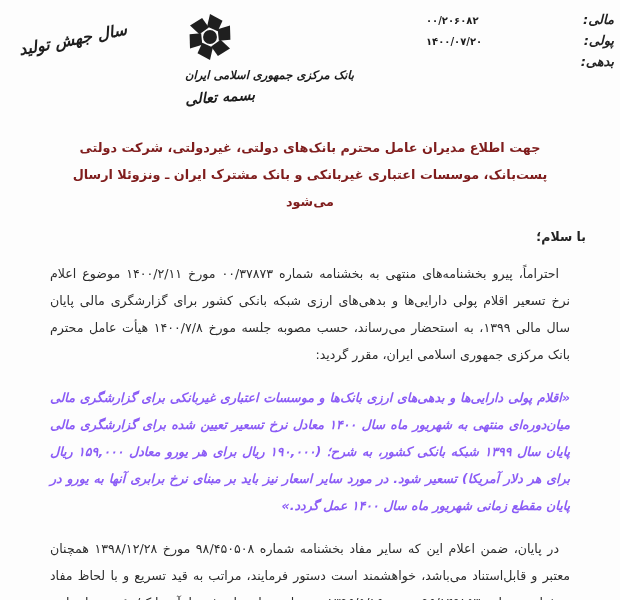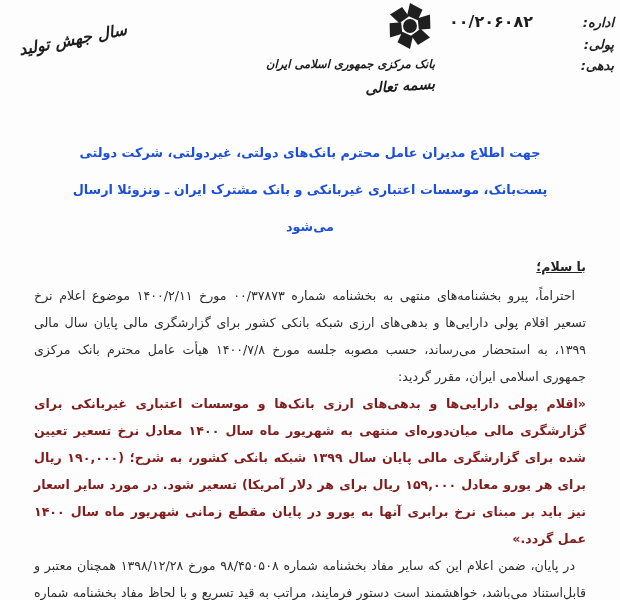--- a/index.html
+++ b/index.html
@@ -18,27 +18,27 @@
   
   .meta{
     position:absolute;top:12px;right:6px;width:188px;
   }
   .meta-row{display:flex;margin-bottom:6px;align-items:baseline;}
   .meta-label{
     width:58px;font-size:13px;font-weight:bold;font-style:italic;
     color:#222;letter-spacing:.2px;
   }
   .meta-value{
-    flex:1;text-align:center;font-size:16px;font-weight:bold;color:#1d1d1d;
+    flex:1;text-align:left;font-size:10px;font-weight:bold;color:#1d1d1d;
   }
 
   
   .logo-wrap{
-    position:absolute;top:0;left:50%;transform:translateX(-50%);
-    width:250px;text-align:right;
+    position:absolute;top:11px;left:50%;transform:translateX(-50%);
+    width:250px;text-align:left;
   }
   .logo-svg{display:inline-block;}
   .bank-name{
     font-size:11.5px;font-weight:bold;font-style:italic;
     margin-top:1px;color:#1c1c1c;white-space:nowrap;
   }
   .besmele{
     display:inline-block;margin-top:7px;
     font-size:14.5px;font-weight:bold;font-style:italic;
     transform:rotate(-4deg);color:#1c1c1c;
@@ -50,56 +50,57 @@
     font-size:16px;font-weight:bold;font-style:italic;
     transform:rotate(-11deg);color:#1e1e1e;white-space:nowrap;
   }
 
   
   .letter-body{
     position:absolute;top:134px;right:34px;left:34px;
   }
   .addressee{
     text-align:center;font-weight:bold;font-size:12.8px;
-    line-height:37px;padding:0 26px;color:#1d4ed8;
+    line-height:27px;padding:0 26px;color:#7f1d1d;
   }
   .salutation{
     margin-top:14px;margin-bottom:8px;
-    font-weight:bold;font-size:12.5px;color:#222;text-decoration:underline;
+    font-weight:bold;font-size:12.5px;color:#222;
   }
   .p{
-    margin:0;font-size:12.6px;line-height:27px;
+    margin:16px;font-size:12.6px;line-height:27px;
     text-align:justify;color:#2d2d2d;
   }
   .p-indent{text-indent:11px;}
-  .p-quote{font-weight:bold;color:#7f1d1d;}
+  .p-quote{font-weight:bold;color:#8b5cf6;font-style:italic;}
 
   
   .signature{
     position:absolute;top:524px;left:48px;width:296px;
     text-align:center;font-weight:bold;color:#222;
   }
   .sig-dept{font-size:12px;line-height:1.5;}
   .sig-office{font-size:12px;margin-top:4px;}
   .sig-cols{display:flex;margin-top:7px;}
   .sig-col{flex:1;}
   .sig-name{font-size:12px;}
 </style>
 </head>
 <body>
 
 <div class="page">
 
   <div class="meta">
     <div class="meta-row">
-      <span class="meta-label">اداره:</span>
+      <span class="meta-label">مالی:</span>
       <span class="meta-value">۰۰/۲۰۶۰۸۲</span>
     </div>
     <div class="meta-row">
       <span class="meta-label">پولی:</span>
+      <span class="meta-value">۱۴۰۰/۰۷/۲۰</span>
     </div>
     <div class="meta-row">
       <span class="meta-label">بدهی:</span>
     </div>
   </div>
 
   <div class="logo-wrap">
     <span class="logo-svg">
       <svg width="50" height="52" viewBox="0 0 52 52" aria-hidden="true">
         <g fill="#1f1f1f">

